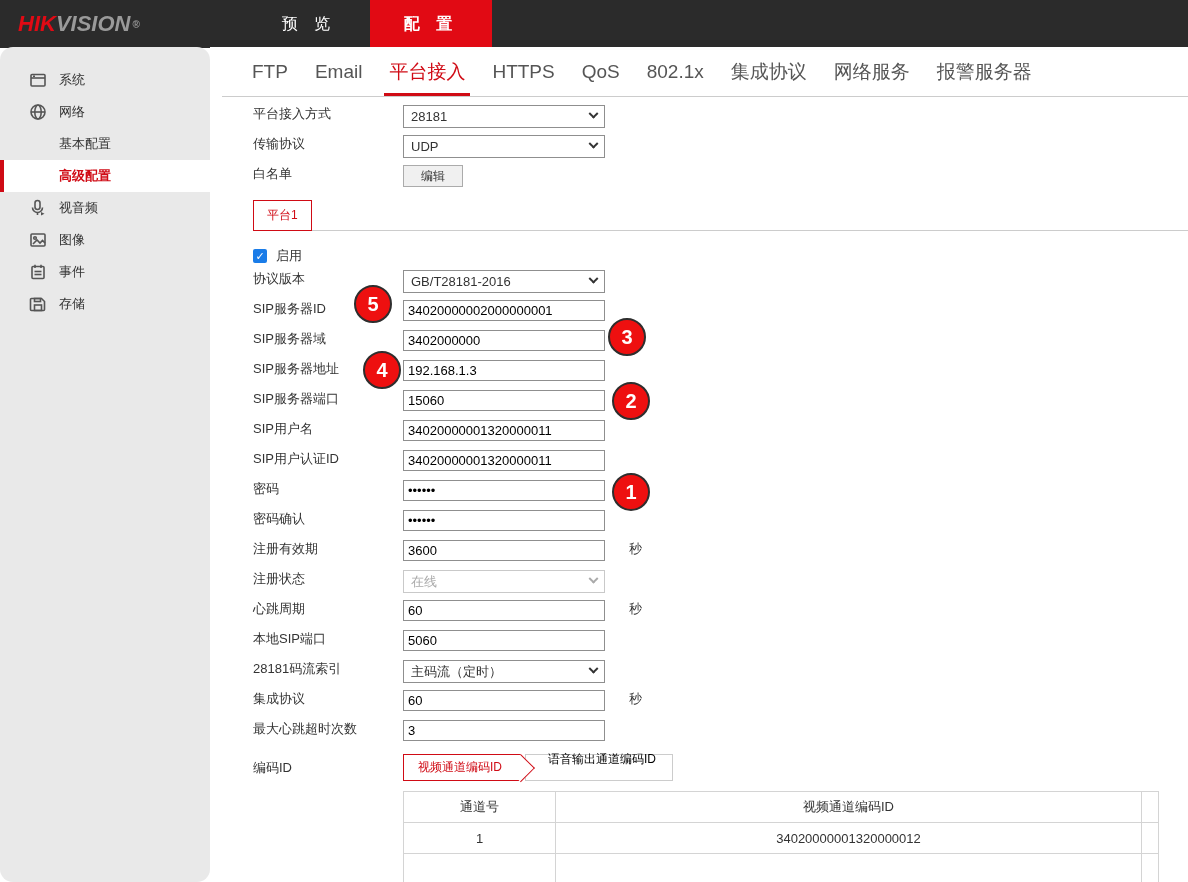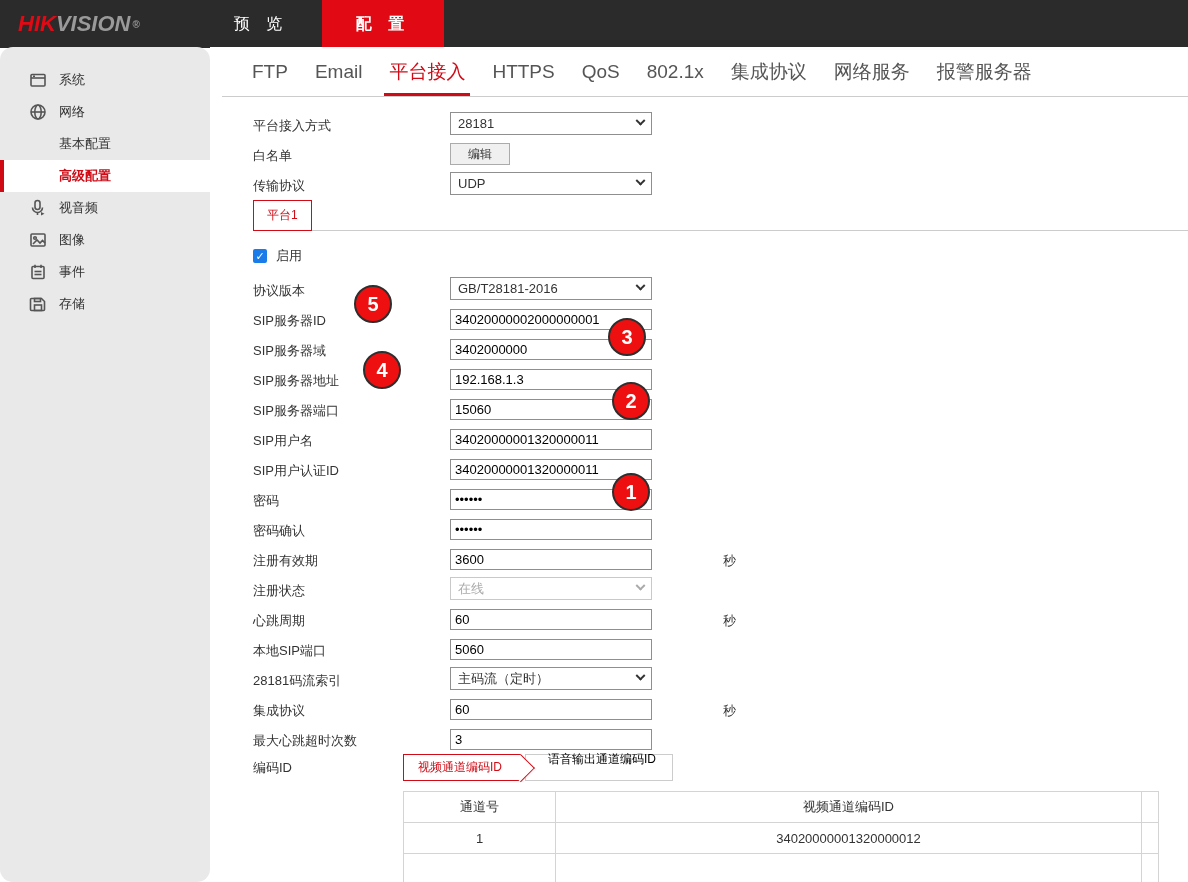--- a/index.html
+++ b/index.html
@@ -1,20 +1,20 @@
 <!DOCTYPE html>
 <html><head>
 <meta charset="utf-8">
 <style>
   * { margin:0; padding:0; box-sizing:border-box; }
   html,body { width:1188px; height:882px; overflow:hidden; }
   body { position:relative; background:#fff; font-family:"Liberation Sans","DejaVu Sans",sans-serif; color:#333; }
 
   
-  .topbar { position:absolute; top:0; left:0; width:1188px; height:48px; background:#2b2b2b; display:flex; align-items:stretch; }
+  .topbar { position:absolute; top:0; left:0; width:1188px; height:48px; background:#2b2b2b; display:flex; align-items:stretch;gap:48px; }
   .logo { display:flex; align-items:center; padding-left:18px; width:200px; font-style:italic; font-weight:bold; font-size:22px; letter-spacing:0; }
   .logo .hik { color:#e10a14; }
   .logo .vision { color:#9a9a9a; }
   .logo .reg { color:#9a9a9a; font-size:10px; font-style:normal; vertical-align:super; margin-left:2px; }
   .topnav { display:flex; }
   .topnav-tab { width:122px; display:flex; align-items:center; justify-content:center; color:#fff; font-size:16px; letter-spacing:6px; cursor:pointer; }
   .topnav-tab.active { background:#e10a14; font-weight:bold; }
 
   
   .sidebar { position:absolute; top:47px; left:0; width:210px; height:835px; background:#e9e9e9; padding-top:17px;border-radius:13px; }
@@ -25,21 +25,21 @@
   .side-sub.active { background:#ffffff; border-left:4px solid #cf0a15; padding-left:55px; color:#d00b15; font-weight:bold; }
 
   
   .main { position:absolute; top:47px; left:210px; width:978px; height:835px; background:#fff; }
   .tabbar { height:50px; border-bottom:1px solid #ccc; display:flex; align-items:stretch; gap:27px; padding-left:30px; margin-left:12px; }
   .tab { display:flex; align-items:center; font-size:19px; color:#555; cursor:pointer; position:relative; }
   .tab.active { color:#d00b15; }
   .tab.active::after { content:""; position:absolute; left:-5px; right:-5px; bottom:0; height:3px; background:#d00b15; }
 
   .form { padding:8px 0 0 43px; }
-  .row { height:30px; display:flex; align-items:flex-end;gap:47px; }
+  .row { height:30px; display:flex; align-items:flex-start; }
   .lbl { width:150px; font-size:13px; color:#333; flex:0 0 150px; }
   .txt { width:202px; height:21px; border:1px solid #8f8f8f; font-size:13px; padding:0 4px; color:#000; font-family:"Liberation Sans","DejaVu Sans",sans-serif; background:#fff; }
   .selbox { width:202px; height:23px; border:1px solid #8f8f8f; background:#fff; display:flex; align-items:center; justify-content:space-between; padding:0 7px; font-size:13px; cursor:pointer; }
   .chev { width:7px; height:7px; border-right:2px solid #333; border-bottom:2px solid #333; transform:rotate(45deg) translate(-2px,-2px); }
   .selbox.disabled { border-color:#c9c9c9; color:#aaa; cursor:default; }
   .selbox.disabled .chev { border-color:#aaa; }
   .btn { width:60px; height:22px; background:#f0f0f0; border:1px solid #ababab; font-size:12px; color:#333; cursor:pointer; font-family:"Liberation Sans","DejaVu Sans",sans-serif; }
   .suffix { margin-left:24px; font-size:13px; color:#333; }
 
   .platform-wrap { margin-top:5px; border-bottom:1px solid #ccc; }
@@ -169,30 +169,30 @@
 
     <div class="row">
       <span class="lbl">平台接入方式</span>
       <div class="selbox">
         <span>28181</span>
         <span class="chev"></span>
       </div>
     </div>
 
     <div class="row">
-      <span class="lbl">白名单</span>
-      <button class="btn">编辑</button>
-    </div>
-
-    <div class="row">
       <span class="lbl">传输协议</span>
       <div class="selbox">
         <span>UDP</span>
         <span class="chev"></span>
       </div>
+    </div>
+
+    <div class="row">
+      <span class="lbl">白名单</span>
+      <button class="btn">编辑</button>
     </div>
 
     <div class="platform-wrap">
       <span class="platform-tab">平台1</span>
     </div>
 
     <div class="enable-row">
       <span class="cbx">✓</span>
       <span class="enable-lbl">启用</span>
     </div>

